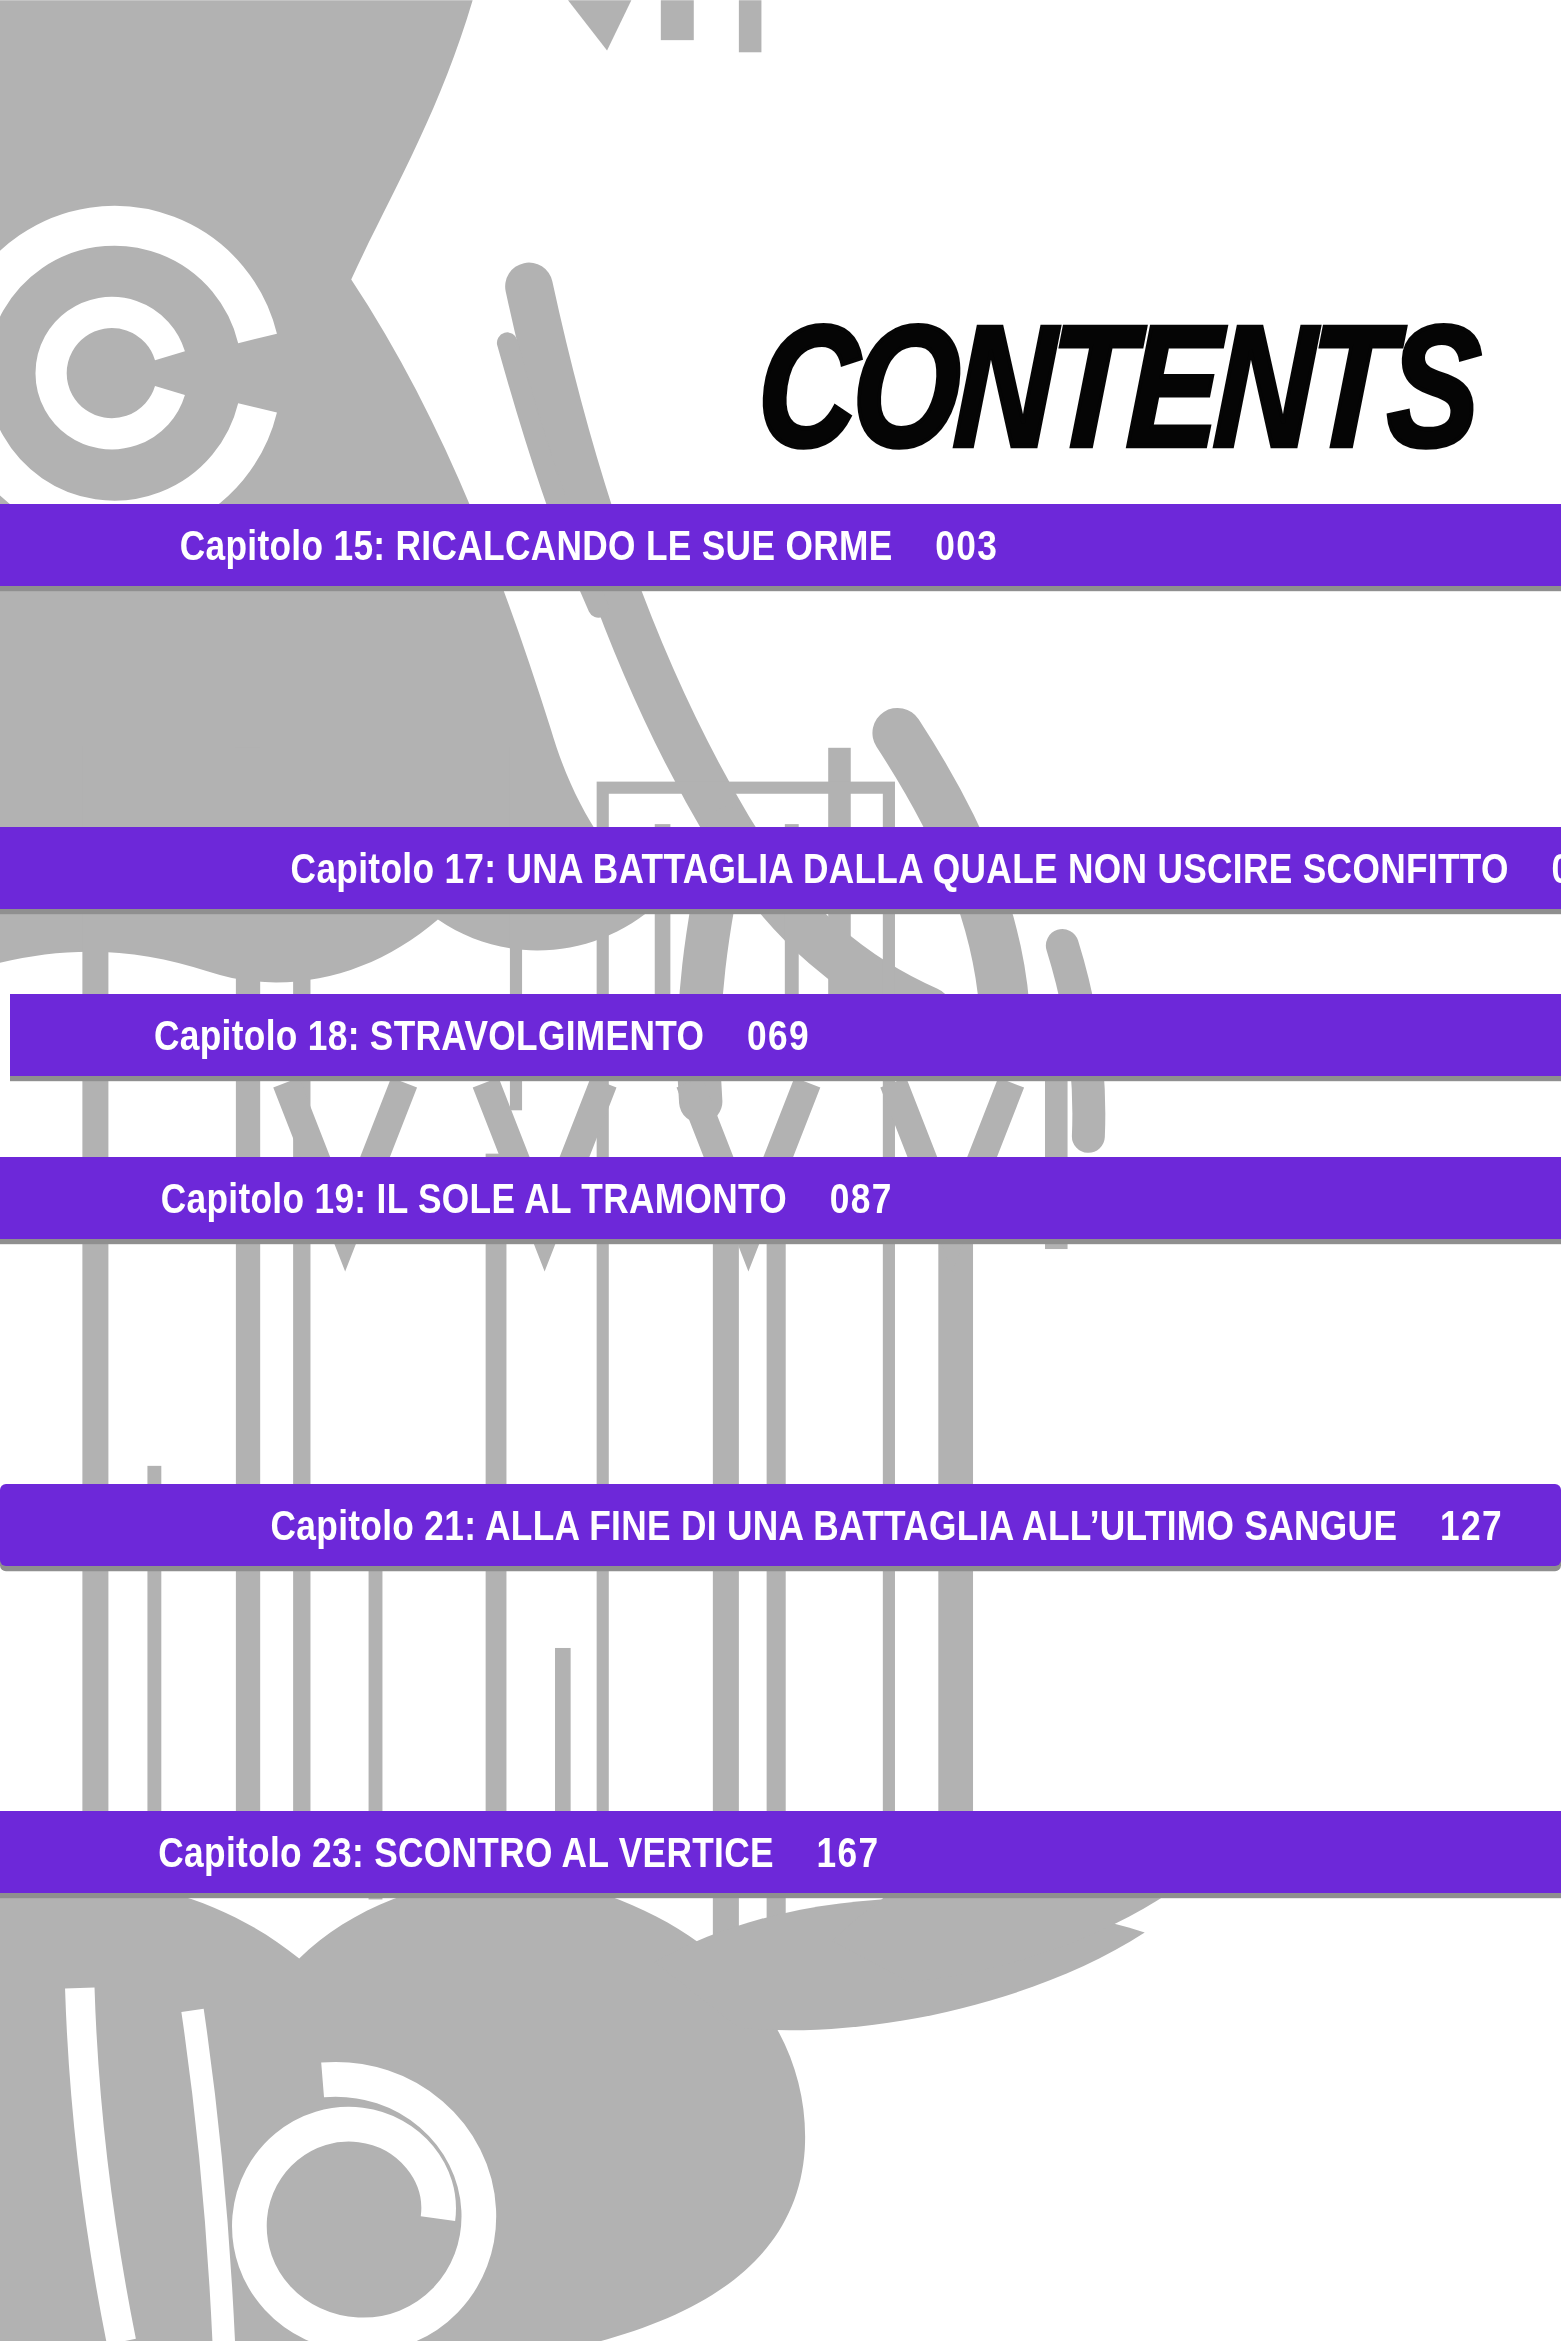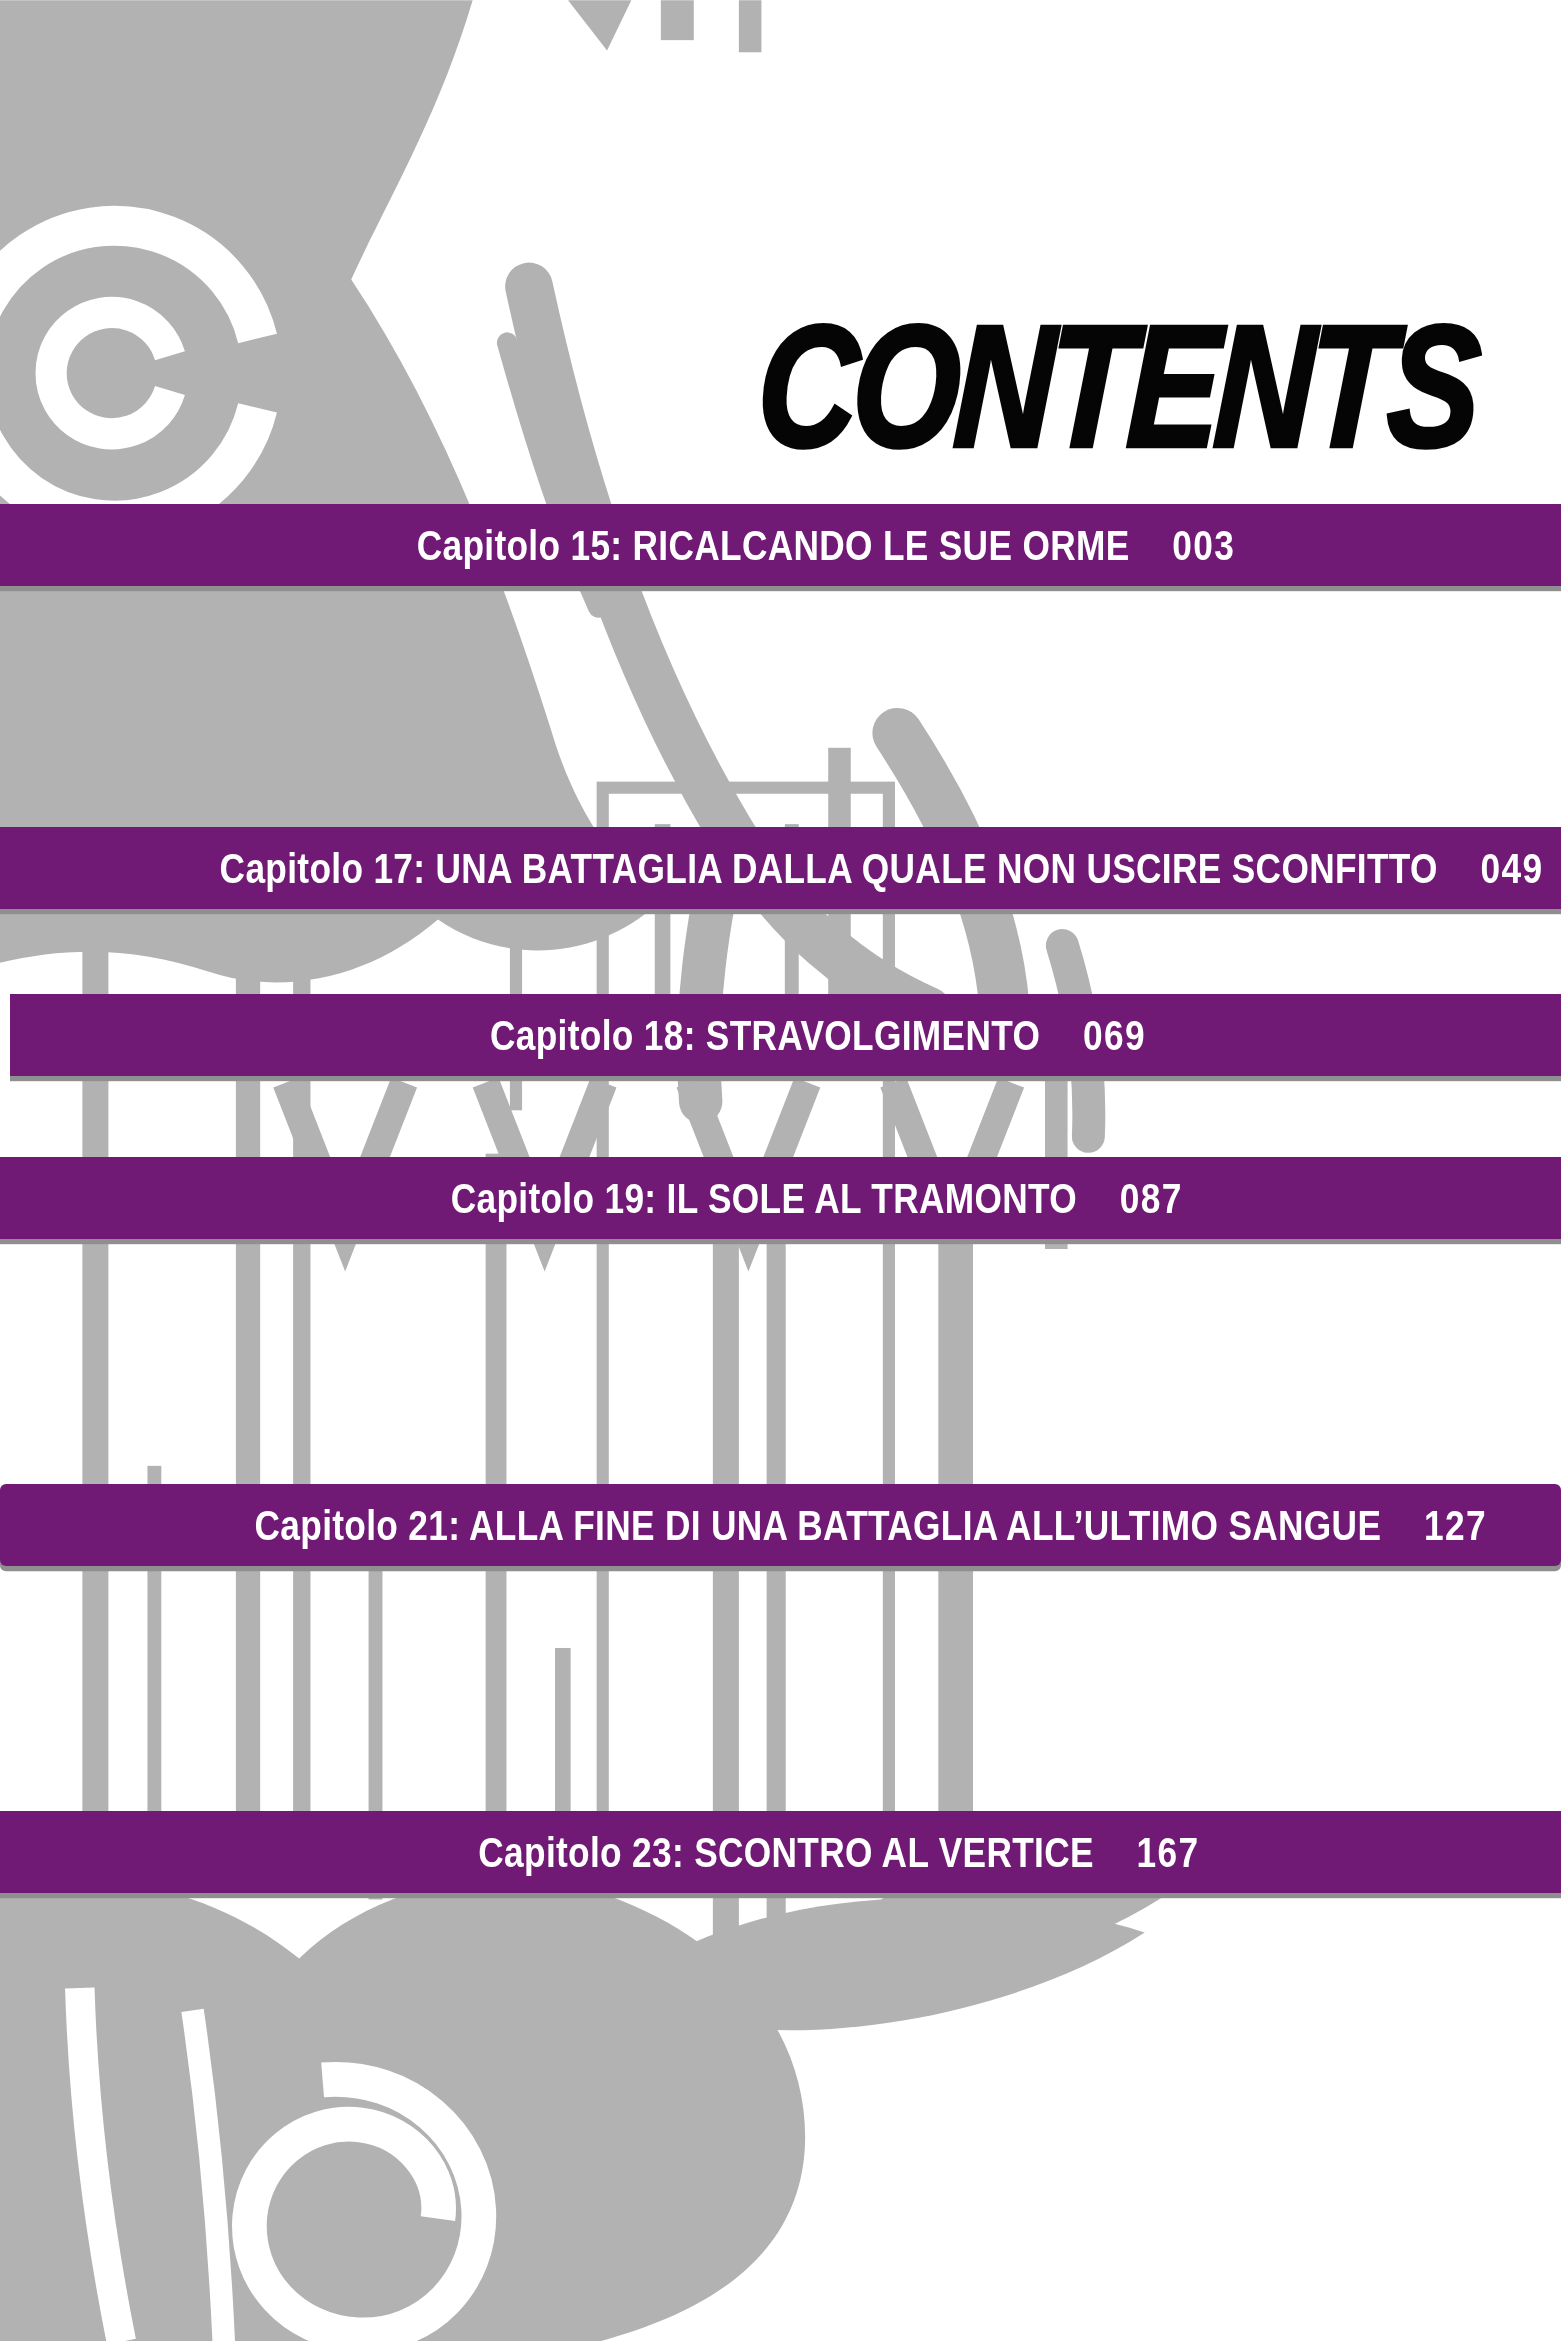--- a/index.html
+++ b/index.html
@@ -35,25 +35,25 @@
     -webkit-text-stroke: 4.3px #050505;
     white-space: nowrap;
     transform: scaleX(0.80) skewX(-3deg);
     transform-origin: right center;
   }
   .bar {
     position: absolute;
     left: 0;
     width: 1561px;
     height: 82px;
-    background: #701a75;
+    background: #6d28d9;
     box-shadow: 0 5.2px 0 #8f8f8f;
     display: flex;
     align-items: center;
-    justify-content: center;
+    justify-content: flex-start;
     padding-right: 89px;
     box-sizing: border-box;
   }
   .bar-inner {
     display: flex;
     align-items: baseline;
     gap: 47px;
     transform: scaleX(0.82);
     transform-origin: right center;
     white-space: nowrap;
@@ -73,21 +73,21 @@
     letter-spacing: 1.7px;
   }
   .b1 { top: 504px; }
   .b2 { top: 667px; }
   .b3 { top: 827px; }
   .b4 { top: 994px; margin-left: 10px; }
   .b5 { top: 1157px; }
   .b6 { top: 1321px; }
   .b7 { top: 1484px; border-radius: 6px; }
   .b8 { top: 1648px; }
-  .b9 { top: 1811px; padding-left: 48px; }
+  .b9 { top: 1811px; }
 </style>
 </head>
 <body>
 
 <div class="page">
 
   <svg class="art" viewBox="0 0 1800 2700" xmlns="http://www.w3.org/2000/svg" aria-hidden="true">
     <g fill="#b2b2b2" stroke="none">
 
       <path d="M0,0 L545,0 C505,135 448,228 405,322 C505,472 575,650 635,840

